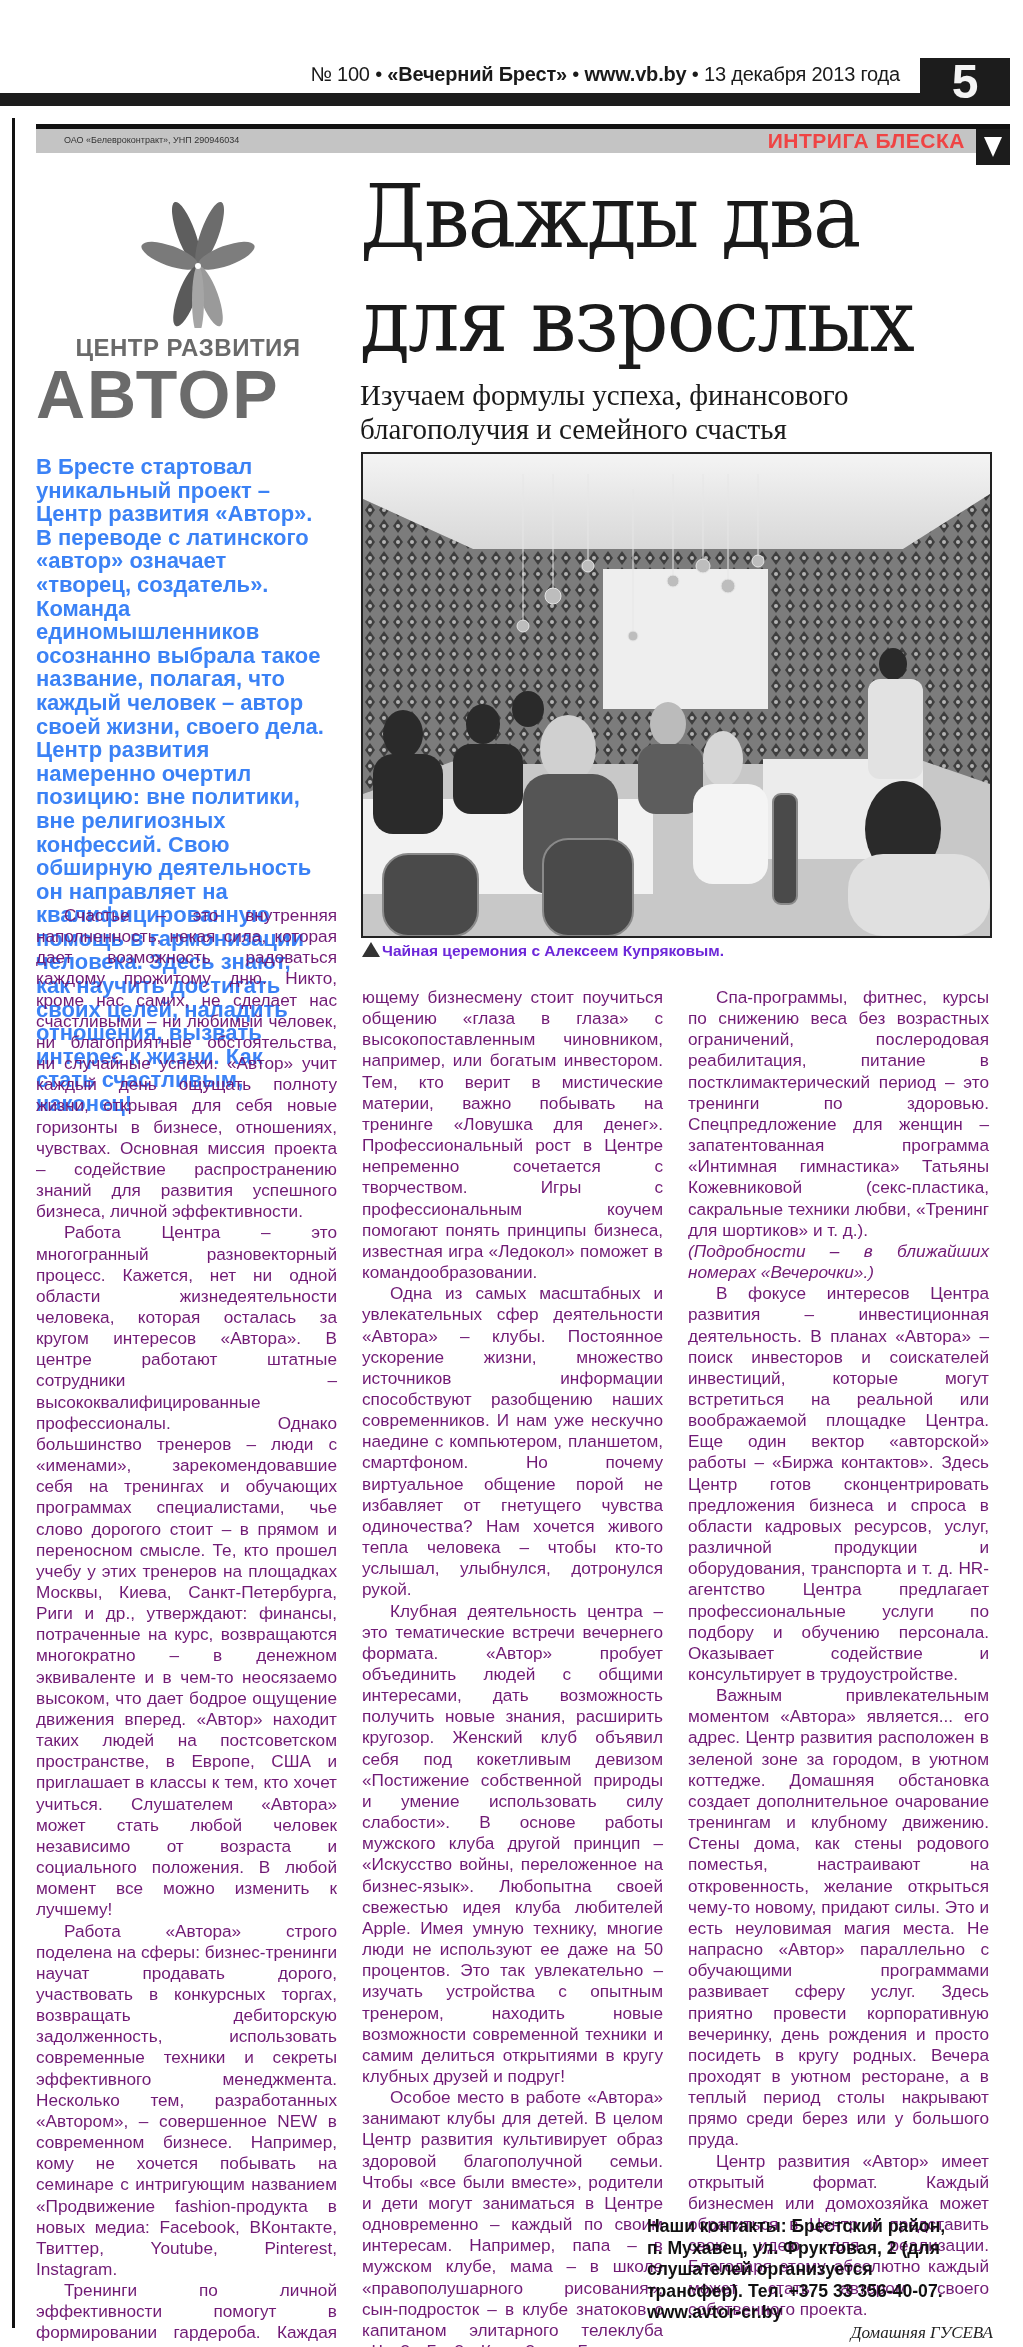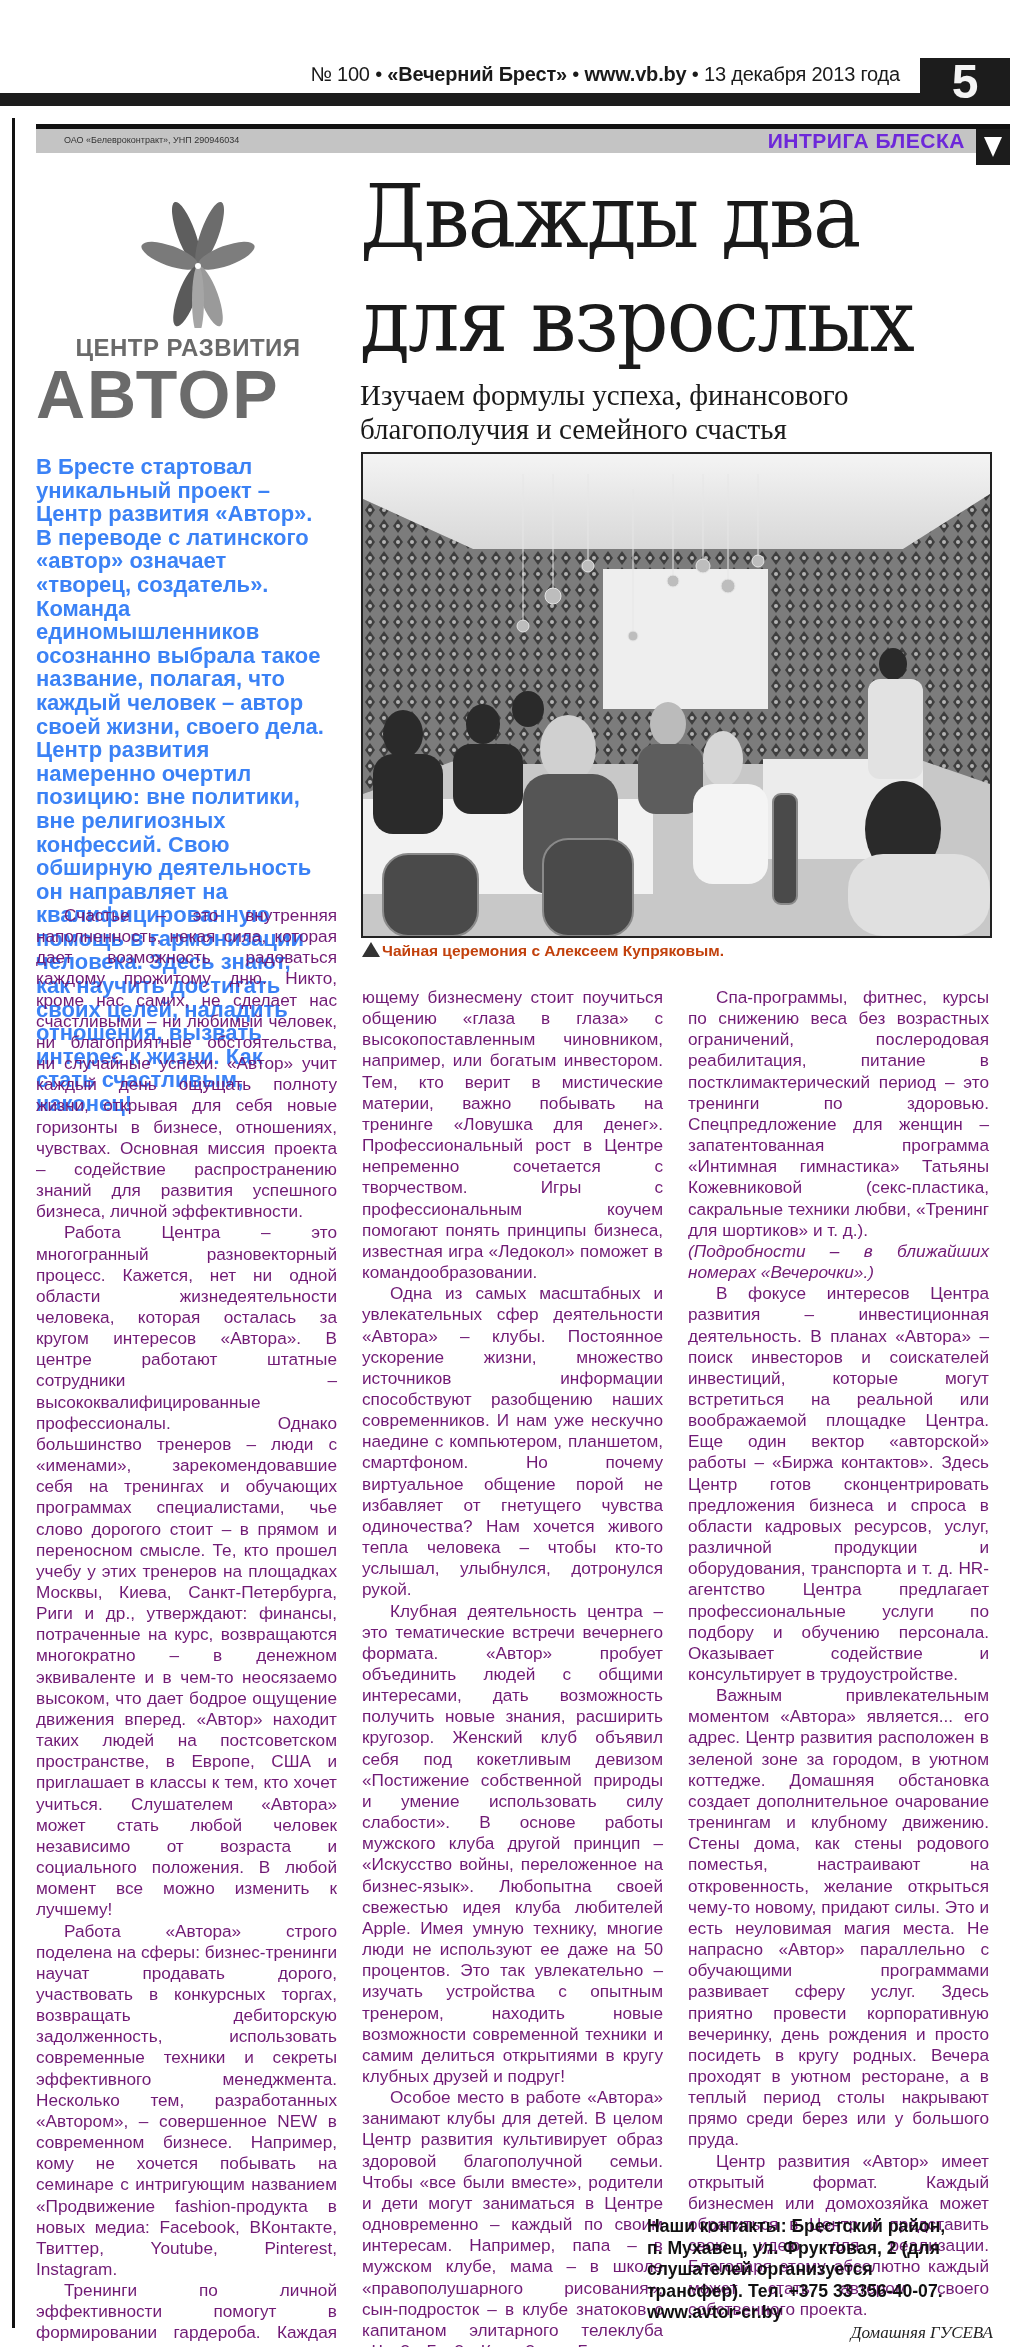--- a/index.html
+++ b/index.html
@@ -20,21 +20,21 @@
     color: #f4f4f4; font-weight: bold; font-size: 48px; line-height: 48px; text-align: center;
     font-family: "Liberation Sans", sans-serif;
   }
   .left-rule { position: absolute; left: 12px; top: 118px; width: 3px; height: 2210px; background: #111; }
   
   .rubric-top { position: absolute; left: 36px; top: 124px; width: 974px; height: 5px; background: #111; }
   .rubric-bar { position: absolute; left: 36px; top: 129px; width: 940px; height: 24px; background: #c4c4c4; }
   .rubric-publisher { position: absolute; left: 64px; top: 135px; font-size: 9px; color: #333; white-space: nowrap; }
   .rubric-label {
     position: absolute; right: 58px; top: 129px; height: 24px; line-height: 24px;
-    font-weight: bold; font-size: 21px; letter-spacing: 0.5px; color: #6d28d9; white-space: nowrap;
+    font-weight: bold; font-size: 21px; letter-spacing: 0.5px; color: #ef4444; white-space: nowrap;
   }
   .rubric-arrow-box { position: absolute; left: 976px; top: 129px; width: 34px; height: 36px; background: #1c1c1c; }
   .rubric-arrow {
     position: absolute; left: 8px; top: 8px; width: 0; height: 0;
     border-left: 9px solid transparent; border-right: 9px solid transparent; border-top: 20px solid #ffffff;
   }
   
   .logo-flower { position: absolute; left: 128px; top: 198px; width: 140px; height: 130px; }
   .logo-sub {
     position: absolute; left: 38px; top: 334px; width: 300px; text-align: center;
@@ -58,21 +58,21 @@
   .lead {
     position: absolute; left: 36px; top: 455px; width: 290px;
     font-weight: bold; font-size: 22px; line-height: 23.6px; color: #3b82f6;
   }
   
   .photo {
     position: absolute; left: 361px; top: 452px; width: 627px; height: 482px;
     border: 2px solid #222; background: #999; overflow: hidden;
   }
   .photo-caption {
-    position: absolute; left: 362px; top: 942px; font-weight: bold; font-size: 15.5px; color: #c2410c; white-space: nowrap;
+    position: absolute; left: 362px; top: 942px; font-weight: bold; font-size: 15.5px; color: #6d28d9; white-space: nowrap;
   }
   .photo-caption .tri {
     display: inline-block; width: 0; height: 0; border-left: 9px solid transparent;
     border-right: 9px solid transparent; border-bottom: 15px solid #333; margin-right: 2px; vertical-align: -1px;
   }
   
   .col {
     position: absolute; width: 301px; font-size: 17.2px; line-height: 21.15px; color: #701a75;
     text-align: justify; hyphens: manual;
   }

